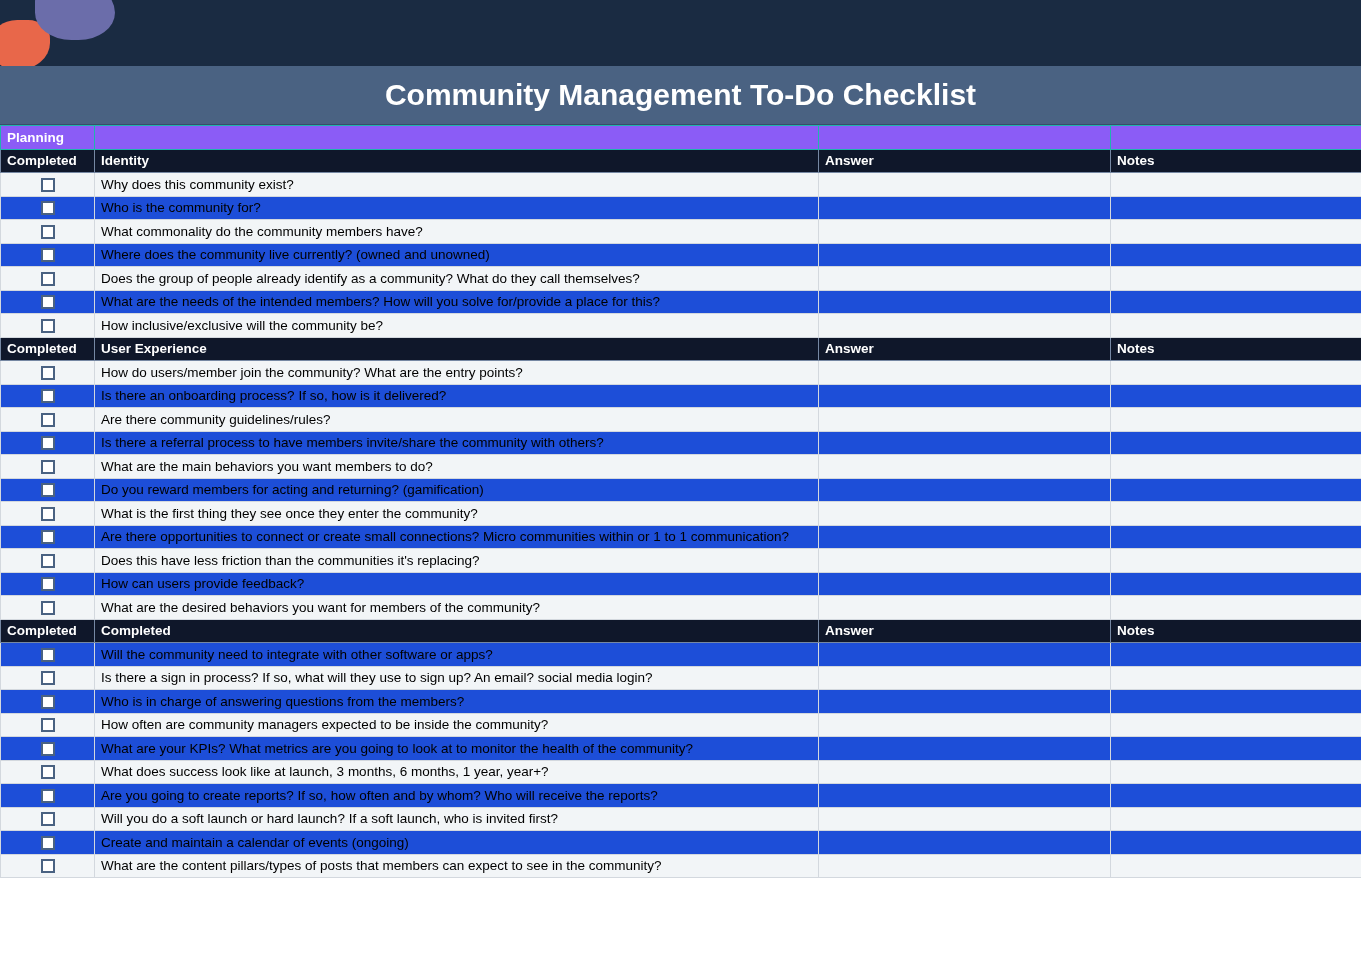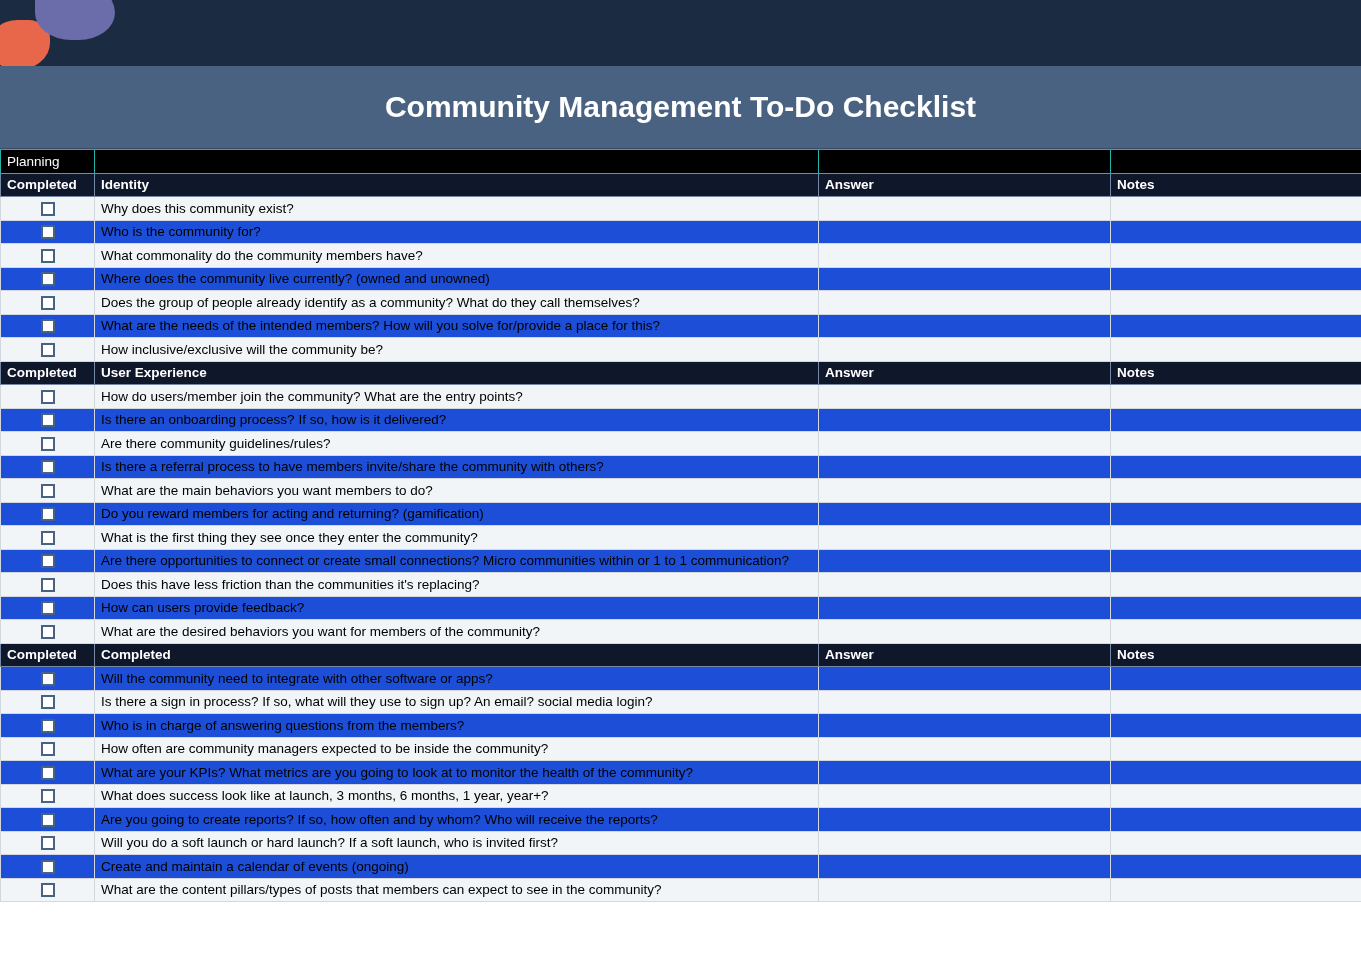--- a/index.html
+++ b/index.html
@@ -31,44 +31,44 @@
     height: 60px;
     background: #6b6daa;
     border-radius: 40% 60% 50% 50%;
   }
   .title-bar {
     background: #4a6282;
     color: #fff;
     text-align: center;
     font-size: 30px;
     font-weight: 600;
-    padding: 24px 0;
+    padding: 12px 0;
     border-bottom: 1px solid #3a4d68;
   }
   table {
     width: 100%;
     border-collapse: collapse;
     table-layout: fixed;
   }
   col.col-completed { width: 94px; }
   col.col-question  { width: 724px; }
   col.col-answer    { width: 292px; }
   col.col-notes     { width: 251px; }
   td, th {
     border: 1px solid #d3d8de;
     padding: 3px 6px;
     font-size: 13.5px;
     text-align: left;
     vertical-align: middle;
     height: 23.5px;
   }
   tr.section-row td {
-    background: #000000;
+    background: #8b5cf6;
     color: #fff;
-    font-weight: 400;
+    font-weight: 700;
     border-color: #1fb5ad;
   }
   tr.header-row td {
     background: #0f172a;
     color: #fff;
     font-weight: 700;
     border-color: #7688a3;
   }
   tr.data-row.even td { background: #f2f5f7; }
   tr.data-row.odd  td { background: #1d4ed8; }

